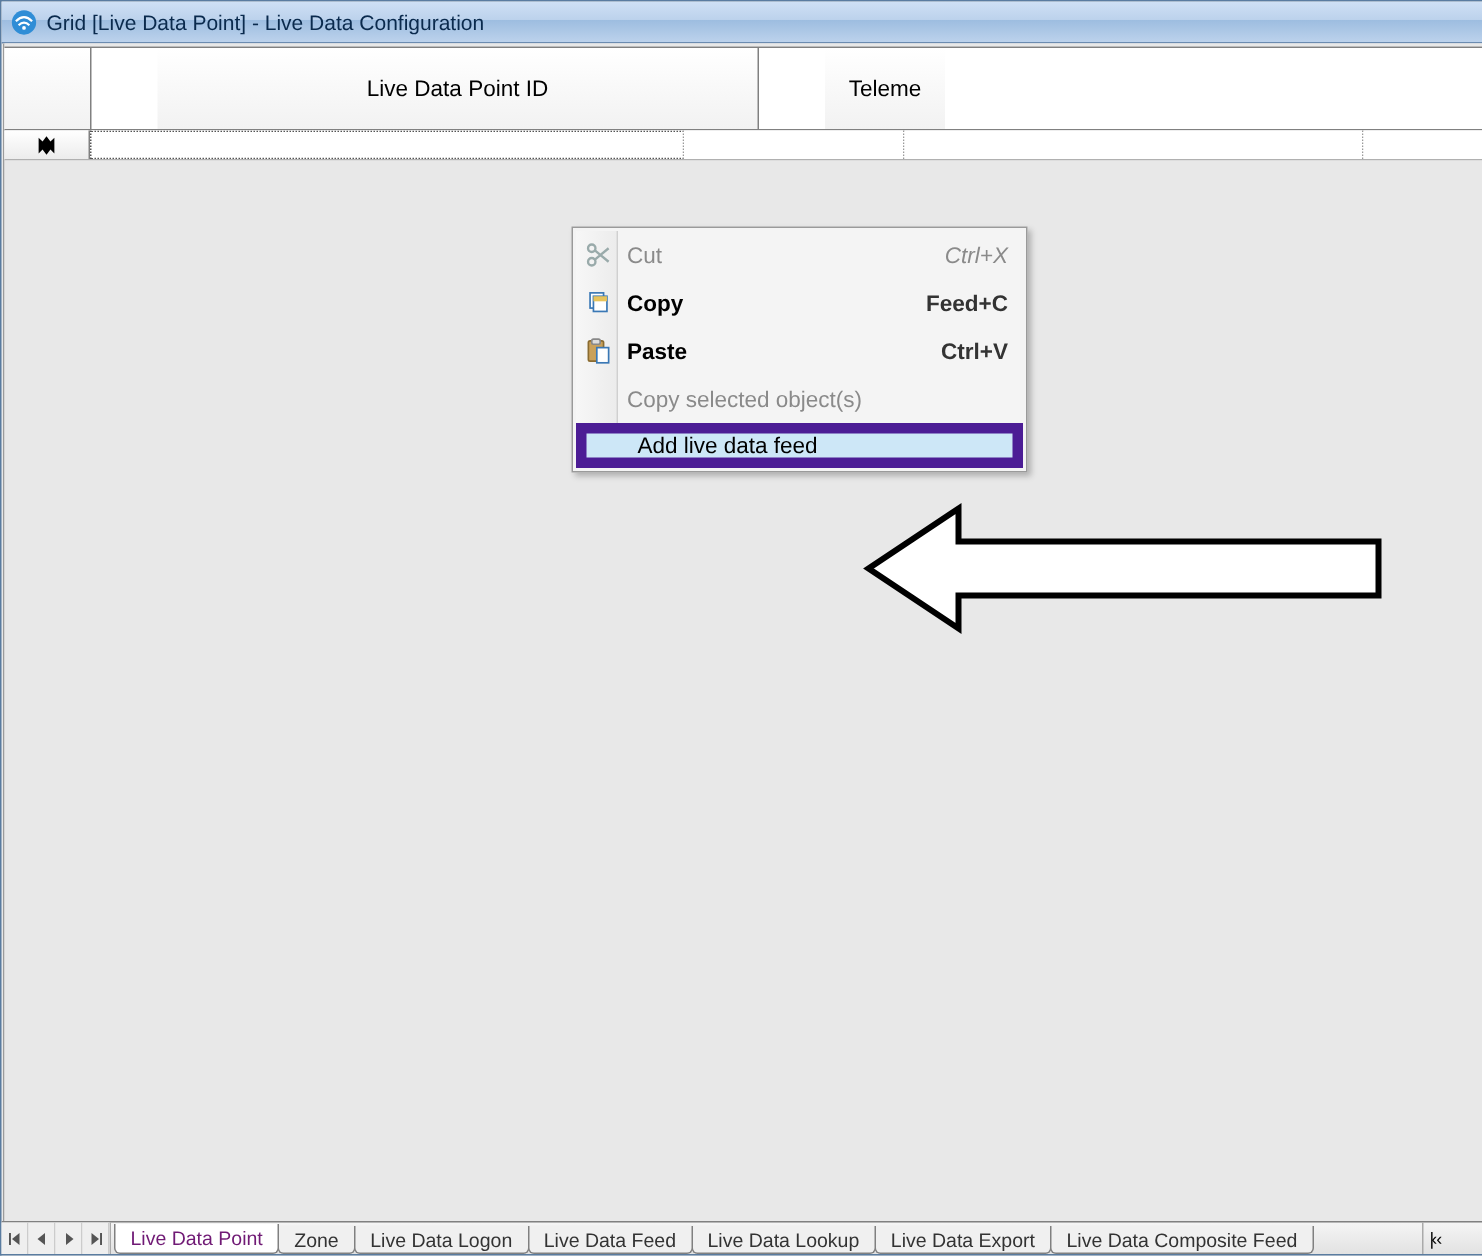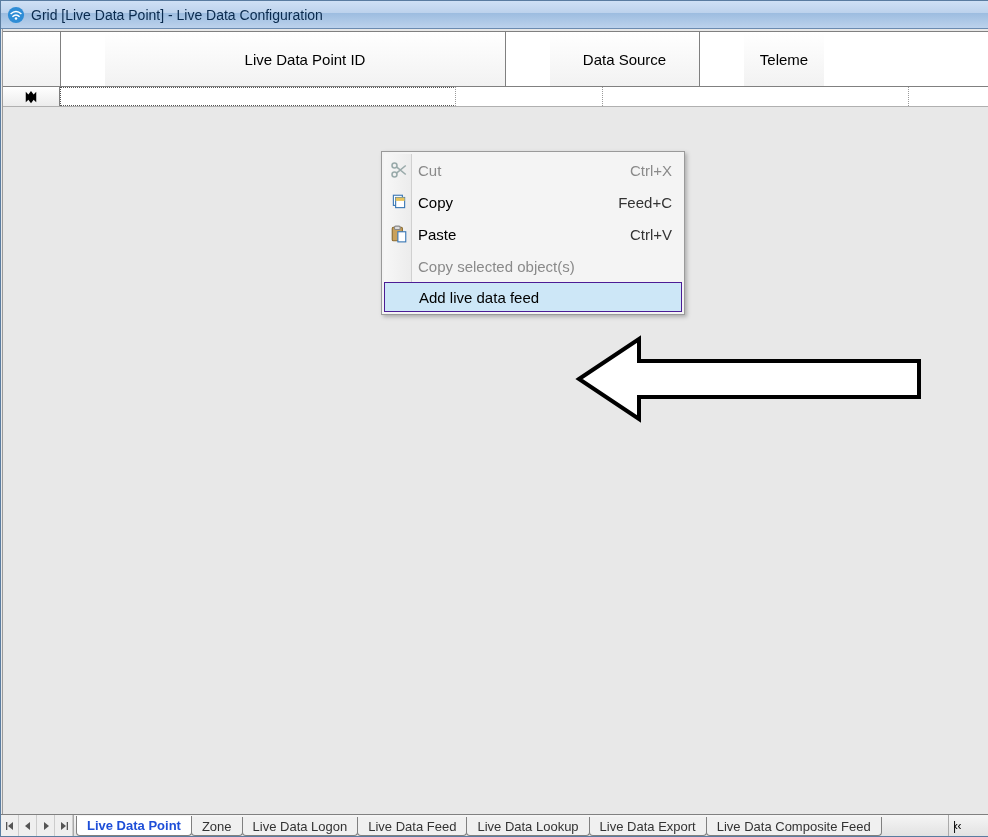--- a/index.html
+++ b/index.html
@@ -89,24 +89,24 @@
     position:absolute; left:2px; top:2px; bottom:2px; width:28px;
     background: linear-gradient(to right,#f7f7f7,#ececec);
     border-right:1px solid #d0d0d0;
   }
   .menu-item {
     position:relative; height:32px; display:flex; align-items:center;
     padding-left: 34px; padding-right:10px;
     font-size:15px; color:#000;
   }
   .menu-item.disabled { color:#8a8a8a;gap:31px; }
-  .menu-item.highlight { background: #cde7f7; border:1px solid #4c1d95; height:30px; }
+  .menu-item.highlight { background: #cde7f7; border:7px solid #4c1d95; height:30px; }
   .menu-item .shortcut { margin-left:auto; color:#333; }
-  .menu-item.disabled .shortcut { color:#8a8a8a; }
-  .menu-item.bold { font-weight:400; }
+  .menu-item.disabled .shortcut { color:#8a8a8a;font-style:italic; }
+  .menu-item.bold { font-weight:700; }
   .menu-icon { position:absolute; left:6px; width:18px; height:18px; display:flex;align-items:center;justify-content:center; }
 
   
   .arrow-anno { position:absolute; left:566px; top:300px; width:360px; height:100px; pointer-events:none; }
 
   
   .tabstrip {
     position:absolute; left:0; right:0; bottom:0; height:22px;
     background: linear-gradient(to bottom,#f5f5f5,#e2e2e2);
     border-top:1px solid #808080;
@@ -121,21 +121,21 @@
   .tab-nav-btn svg { width:8px; height:8px; }
   .sheet-tabs { display:flex; align-items:flex-end; padding-left:2px; position:relative; }
   .sheet-tab {
     position:relative; height:19px; margin-top:1px; padding:0 10px; display:flex; align-items:center;
     background:#f0f0f0; border:1px solid #808080; border-top:none;
     border-bottom-left-radius:4px; border-bottom-right-radius:4px;
     margin-right:-1px;
     font-size:13px; color:#333; white-space:nowrap;
     cursor:pointer;
   }
-  .sheet-tab.active { background:#fff; font-weight:700; color:#1d4ed8; height:20px; z-index:2; }
+  .sheet-tab.active { background:#fff; font-weight:400; color:#701a75; height:20px; z-index:2; }
   .tabstrip .spacer { flex:1; }
   .tabstrip .scroll-right { width:40px; display:flex; align-items:center; justify-content:flex-start; padding-left:4px; border-left:1px solid #aaa; }
   .tabstrip .scroll-right span { font-size:12px; letter-spacing:-2px; }
 </style>
 </head>
 <body>
 
 <div class="window">
 
   <div class="titlebar">
@@ -148,21 +148,20 @@
         </svg>
     </span>
     <span class="title-text">Grid [Live Data Point] - Live Data Configuration</span>
   </div>
 
   <div class="grid-area">
 
     <div class="col-headers">
       <div class="col-row-selector" style="width:58px"></div>
       <div class="hdr" style="width:401px">Live Data Point ID</div>
-      <div class="hdr" style="width:150px">Data Source</div>
       <div class="hdr" style="width:80px;border-right:none">Teleme</div>
     </div>
 
     <div class="data-row">
       <div class="row-sel" style="width:58px">
         <svg viewBox="0 0 16 16">
             <path d="M8 1 L11 5 L14 2 L14 14 L11 11 L8 15 L5 11 L2 14 L2 2 L5 5 Z" fill="#000"></path>
           </svg>
       </div>
       <div class="cell selected" style="width:401px"></div>

